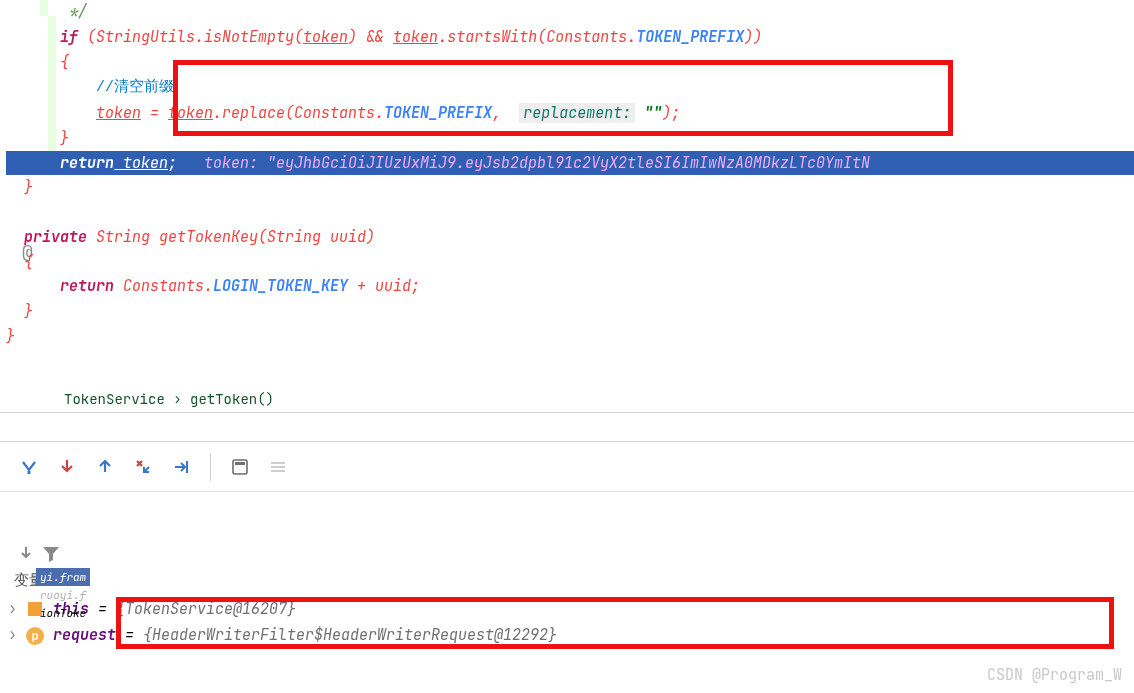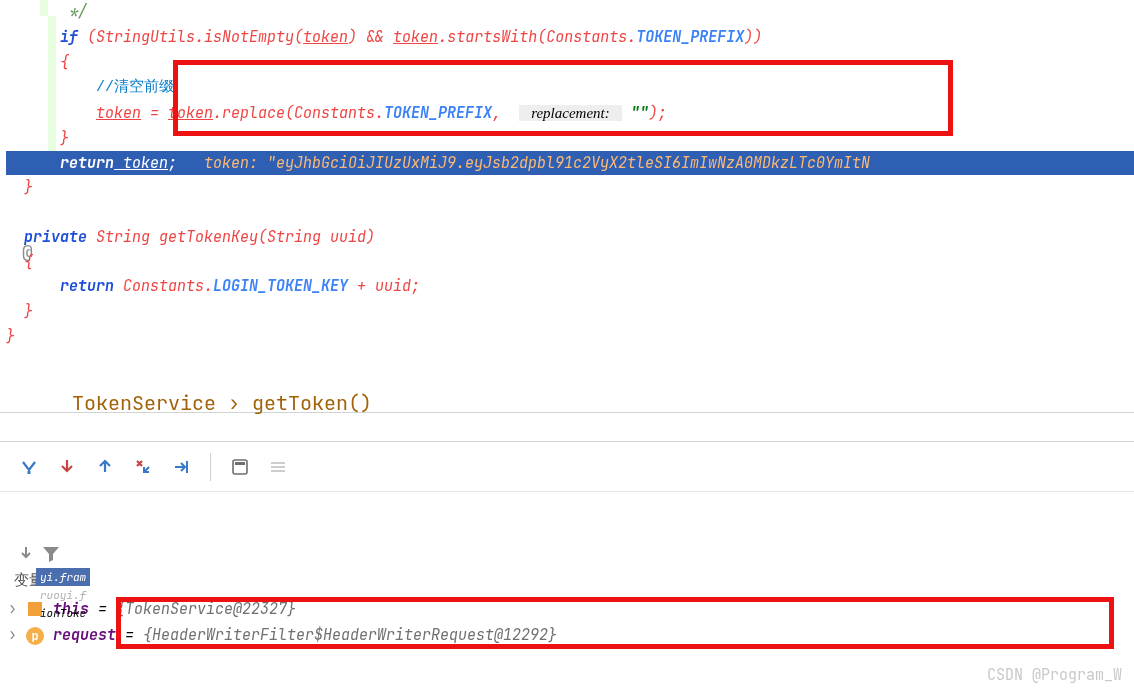--- a/index.html
+++ b/index.html
@@ -7,39 +7,39 @@
 
   .editor-area { position: relative; width: 100%; height: 412px; display: flex; }
   .gutter { width: 60px; background: #fff; position: relative; }
   .stripe { position:absolute; left:40px; width:8px; background:#e7ffe0; }
   .stripe1 { top:0; height:16px; }
   .stripe2 { top:16px; height:155px; left:48px; width:8px; background:#e7ffe0;}
   .at-icon { position:absolute; left:22px; top:240px; color:#8c8c8c; font-size:18px; }
 
   .code { flex:1; padding: 0 0 0 6px; position: relative; font-family: "JetBrains Mono", Consolas, monospace; font-style: italic; line-height: 1.65; }
   .code span { font-style: italic; }
-  .kw { color:#1d4ed8; font-weight:bold; }
+  .kw { color:#be185d; font-weight:bold; }
   .str { color:#067d17; font-weight:bold; }
   .cmt { color:#8c8c8c; }
   .cmt-doc { color:#629755; }
   .const { color:#3b82f6; font-style:italic; font-weight:600;margin-top:36px; }
   .normal { color:#ef4444; }
   .under { text-decoration: underline; }
-  .hint-box { background:#eeeeee; color:#000000; padding:0 12px; font-style:italic;font-family:Liberation Serif, serif;}
+  .hint-box { background:#eeeeee; color:#0f766e; padding:0 4px; font-style:italic;}
   .inline-hint { color:#b4b4b4; font-style: italic;}
 
   .line { white-space: pre; }
   .exec-line { width:1130px; background:#2f5fb3; color:#fff; }
   .exec-line .kw { color:#fff; }
-  .exec-line .inline-hint { color:#fdba74; }
+  .exec-line .inline-hint { color:#f0abfc; }
 
   .redbox { position:absolute; border:5px solid #e11; pointer-events:none; }
   .redbox1 { left:173px; top:60px; width:780px; height:76px; }
 
-  .breadcrumb { position:absolute; left:72px; top:390px; color:#a16207; font-style:normal; font-size:20px;}
+  .breadcrumb { position:absolute; left:64px; top:390px; color:#14532d; font-style:normal; font-size:14px;}
 
   .panels-divider { height: 30px; background:#fff; border-bottom:1px solid #d3d3d3; border-top:1px solid #d3d3d3;}
 
   .toolbar { height: 50px; display:flex; align-items:center; padding-left:12px; gap:4px; border-bottom:1px solid #e4e4e4;}
   .tool-btn { width:34px; height:34px; display:flex; align-items:center; justify-content:center; color:#5b7fa6; cursor:pointer;}
   .tool-sep { width:1px; height:28px; background:#d0d0d0; margin:0 8px;}
 
   .vars-panel { display:flex; height: 180px; flex-direction: column;}
   .vars-left { width:78px; display:flex; align-items:flex-start; justify-content:center; padding-top:52px; gap:6px;}
   .vars-right { flex:1; }
@@ -157,21 +157,21 @@
         </svg>
       </div>
   </div>
   <div class="vars-right">
     <div class="vars-tab">变量</div>
     <div class="var-rows">
       <div class="var-row">
         <span class="arrow-exp">›</span><span class="var-icon"><svg width="14" height="14">
               <rect width="14" height="14" fill="#f2a13a"></rect>
             </svg></span>
-        <span class="var-name">this</span><span class="var-eq"> = </span><span class="var-grey">{TokenService@22327}</span>
+        <span class="var-name">this</span><span class="var-eq"> = </span><span class="var-grey">{TokenService@16207}</span>
       </div>
       <div class="var-row">
         <span class="arrow-exp">›</span><span class="p-icon">p</span>
         <span class="var-name">request</span><span class="var-eq"> = </span><span class="var-grey">{HeaderWriterFilter$HeaderWriterRequest@12292}</span>
       </div>
     </div>
   </div>
 </div>
 
 <div class="frame-stack">

